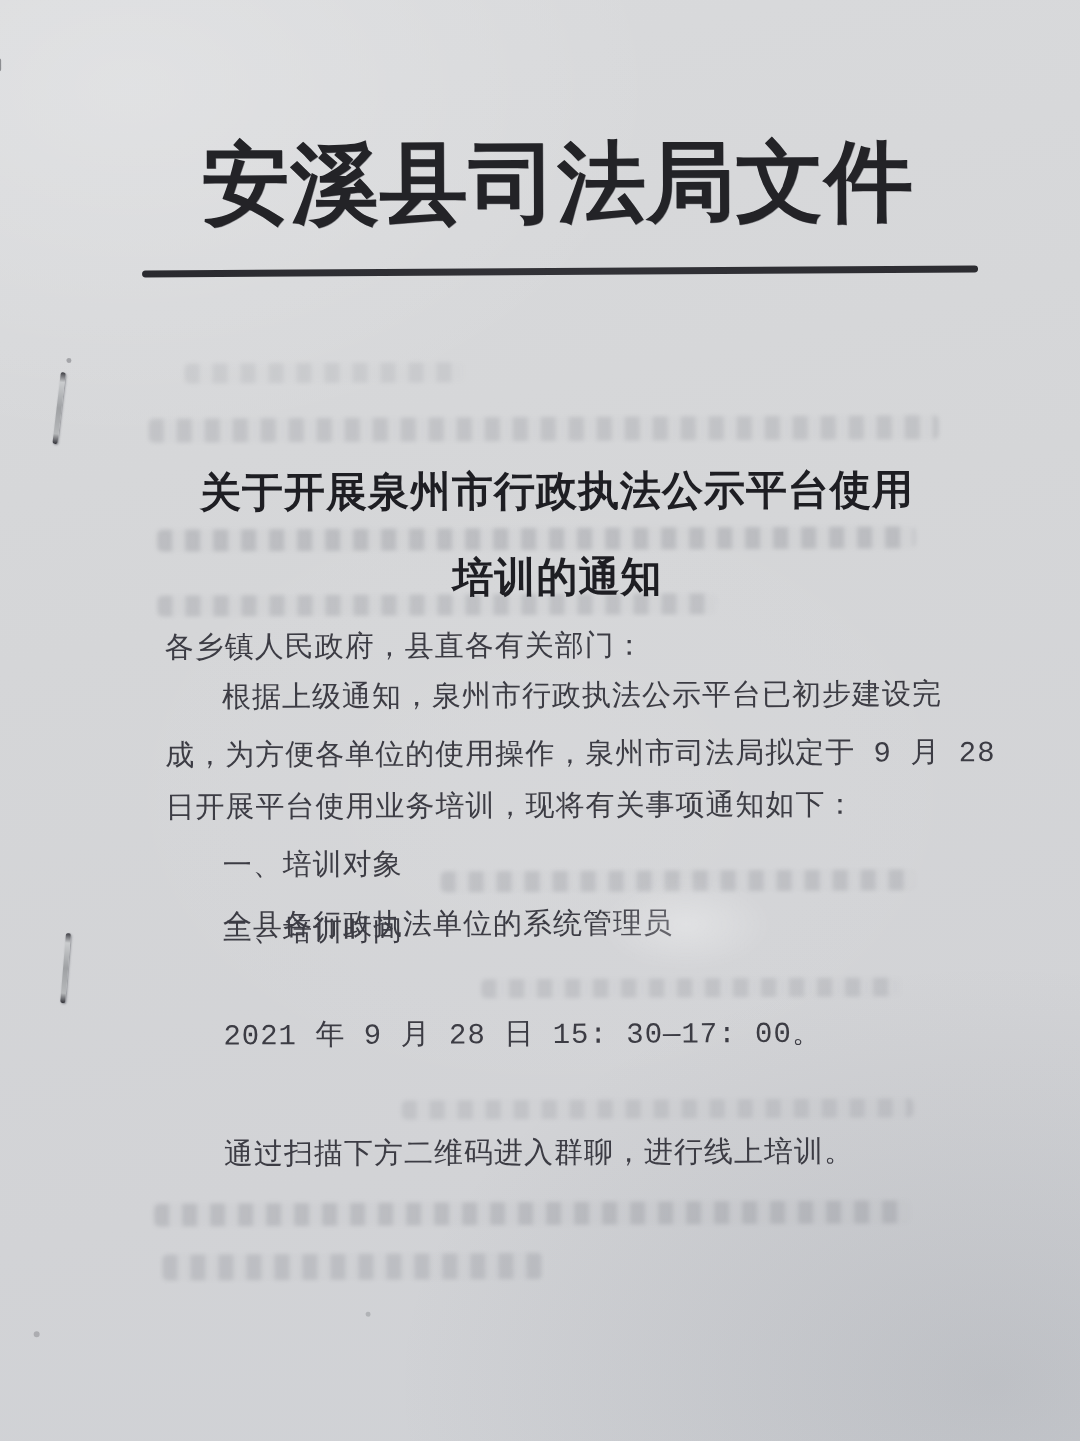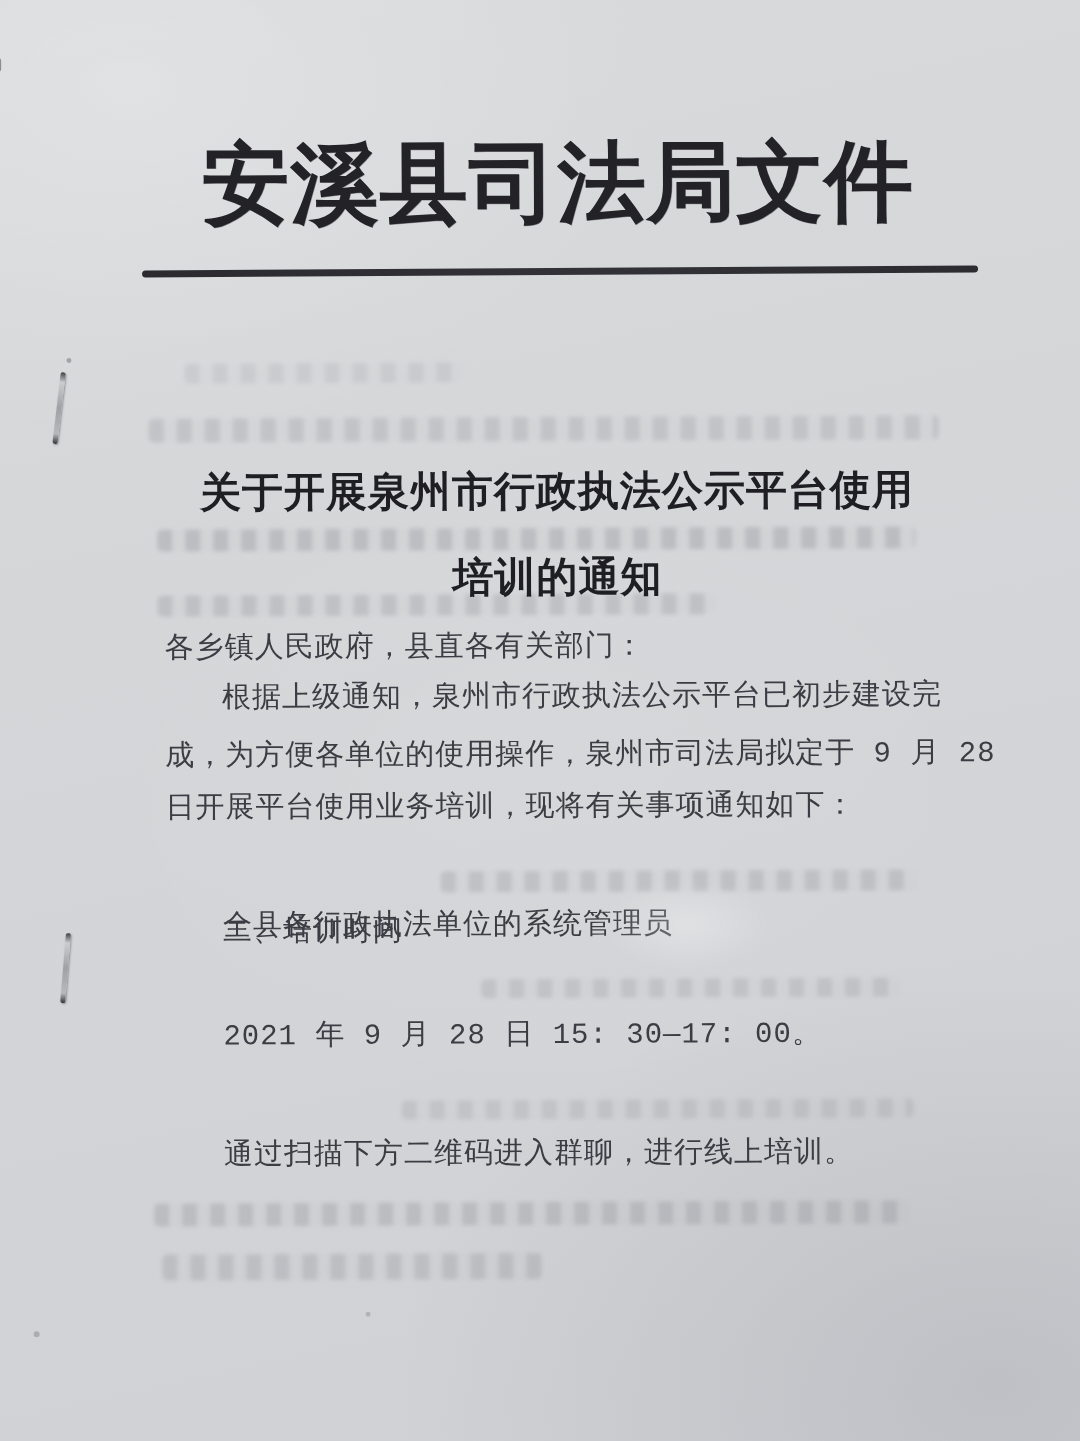--- a/index.html
+++ b/index.html
@@ -155,20 +155,21 @@
     <div class="bleed b7"></div>
     <div class="bleed b8"></div>
 
     <div class="doc-title title-1">关于开展泉州市行政执法公示平台使用</div>
     <div class="doc-title title-2">培训的通知</div>
 
     <div class="line flush  l1">各乡镇人民政府，县直各有关部门：</div>
     <div class="line indent l2">根据上级通知，泉州市行政执法公示平台已初步建设完</div>
     <div class="line flush  l3">成，为方便各单位的使用操作，泉州市司法局拟定于 9 月 28</div>
     <div class="line flush  l4">日开展平台使用业务培训，现将有关事项通知如下：</div>
+    <div class="line indent l5">一、培训对象</div>
     <div class="line indent l6">全县各行政执法单位的系统管理员</div>
     <div class="line indent l7">二、培训时间</div>
     <div class="line indent l8">2021 年 9 月 28 日 15: 30—17: 00。</div>
     <div class="line indent l10">通过扫描下方二维码进入群聊，进行线上培训。</div>
 
     <div class="staple staple-1"></div>
     <div class="staple staple-2"></div>
     <div class="sheen"></div>
     <div class="speck sp1"></div>
     <div class="speck sp2"></div>

